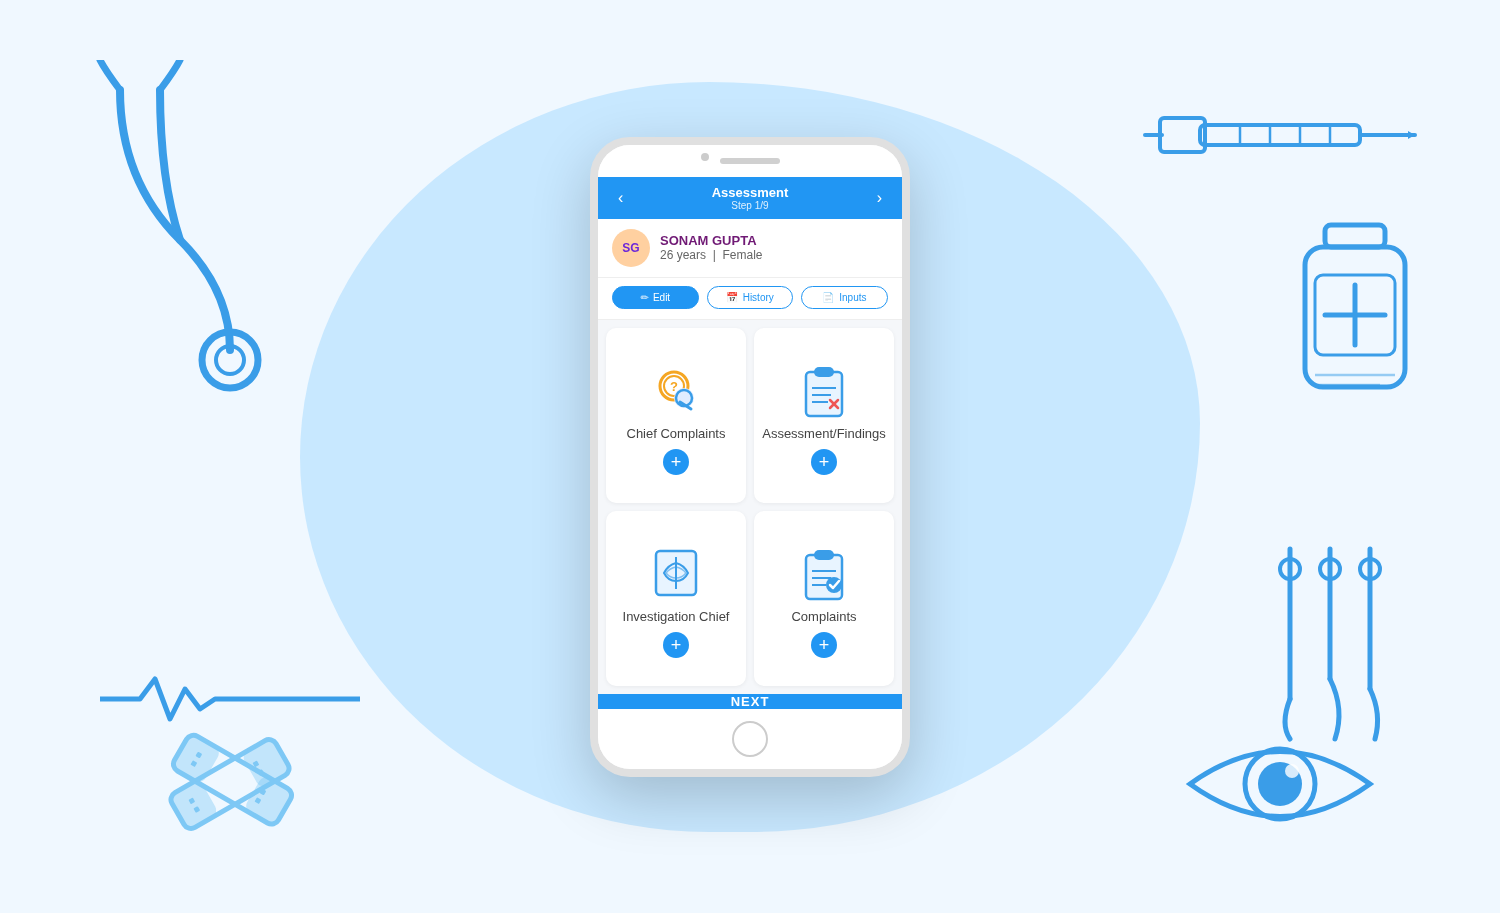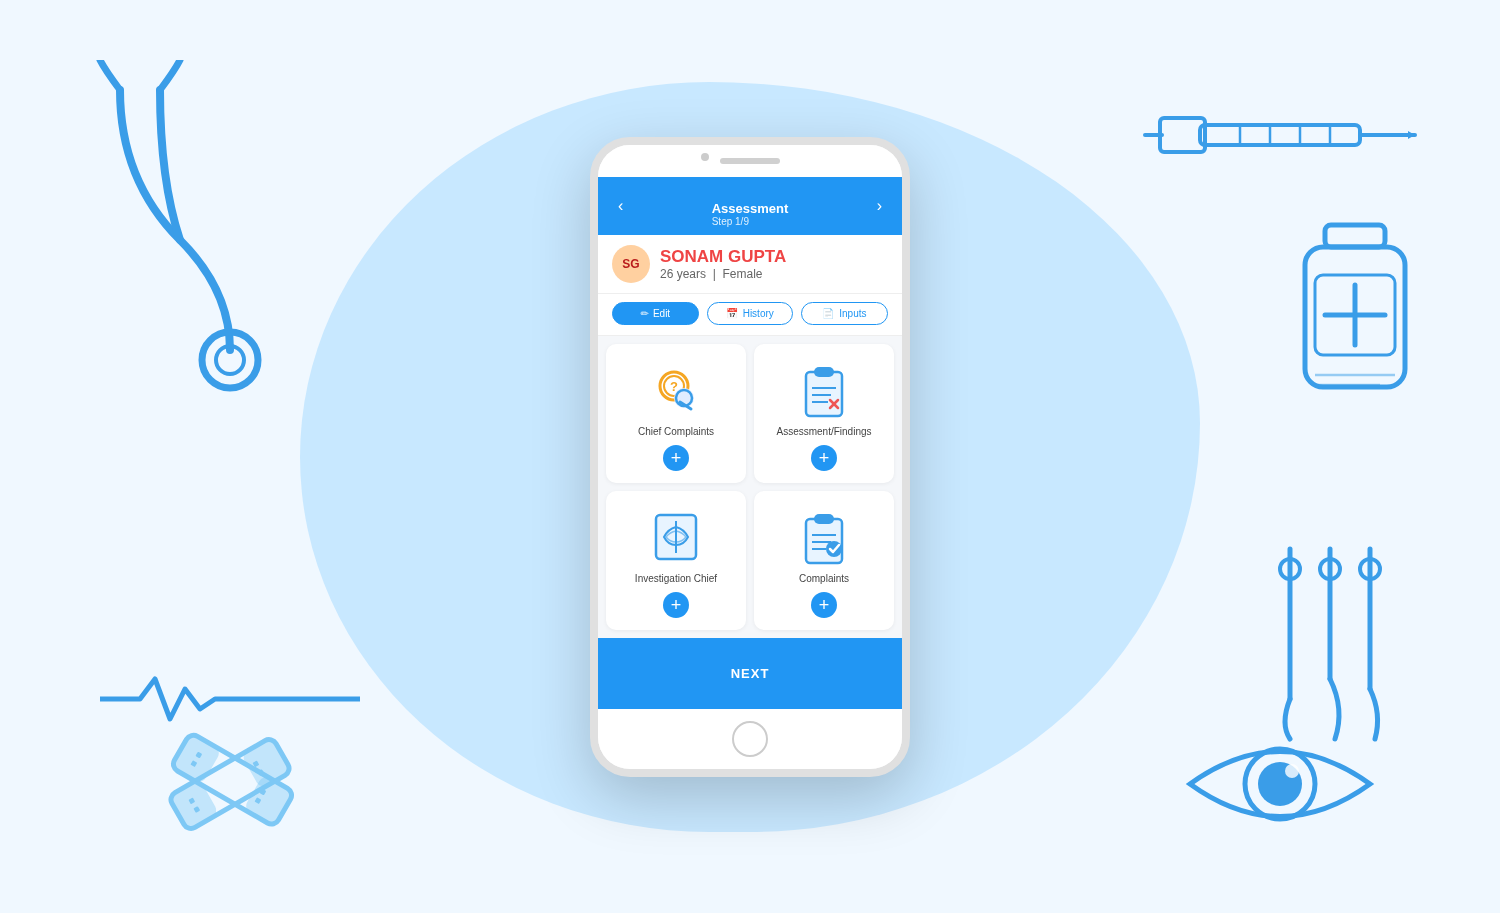--- a/index.html
+++ b/index.html
@@ -146,30 +146,30 @@
     .avatar {
       width: 38px;
       height: 38px;
       border-radius: 50%;
       background: #ffd0a0;
       display: flex;
       align-items: center;
       justify-content: center;
       font-size: 12px;
       font-weight: 700;
-      color: #b91c1c;
+      color: #6d28d9;
       flex-shrink: 0;
     }
     .patient-info {
       flex: 1;
     }
     .patient-name {
-      font-size: 17px;
+      font-size: 13px;
       font-weight: 700;
-      color: #ef4444;
+      color: #701a75;
     }
     .patient-details {
       font-size: 12px;
       color: #666;
     }
 
     
     .action-buttons {
       background: white;
       padding: 8px 14px 10px;
@@ -222,21 +222,21 @@
 
     .card-icon {
       width: 56px;
       height: 56px;
       display: flex;
       align-items: center;
       justify-content: center;
     }
 
     .card-label {
-      font-size: 10px;
+      font-size: 13px;
       color: #444;
       text-align: center;
       font-weight: 500;
     }
 
     .add-btn {
       width: 26px;
       height: 26px;
       border-radius: 50%;
       background: #2196f3;
@@ -248,21 +248,21 @@
       justify-content: center;
       cursor: pointer;
       line-height: 1;
     }
 
     
     .next-btn {
       background: #2196f3;
       color: white;
       border: none;
-      padding: 28px;
+      padding: 0;
       font-size: 13px;
       font-weight: 600;
       text-align: center;
       letter-spacing: 1px;
       cursor: pointer;
       flex-shrink: 0;
     }
 
     
 
@@ -431,21 +431,21 @@
 
     <div class="phone-top-bar">
       <div class="phone-camera"></div>
       <div class="phone-speaker"></div>
     </div>
 
     <div class="phone-screen">
 
       <div class="screen-header">
         <span class="header-nav-btn">‹</span>
-        <div style="display:flex;flex-direction:column;align-items:flex-start;margin-top:16px;">
+        <div style="display:flex;flex-direction:column;align-items:center;">
           <span class="header-title">Assessment</span>
           <span class="header-step">Step 1/9</span>
         </div>
         <span class="header-nav-btn">›</span>
       </div>
 
       <div class="patient-section">
         <div class="avatar">SG</div>
         <div class="patient-info">
           <div class="patient-name">SONAM GUPTA</div>

